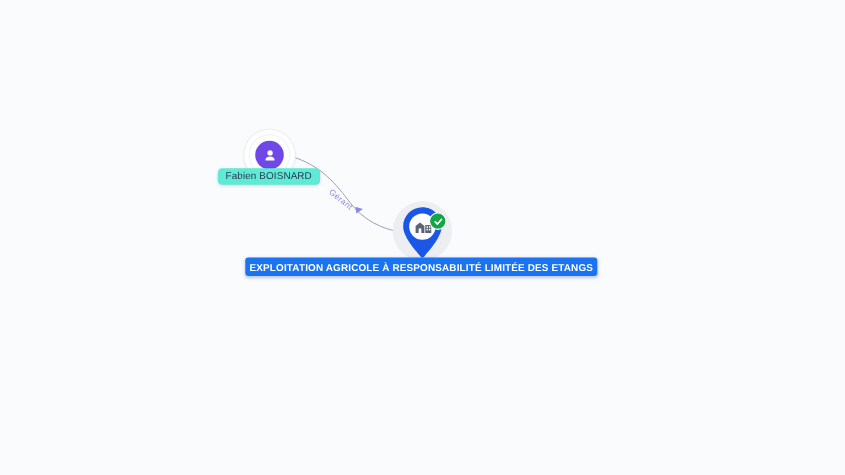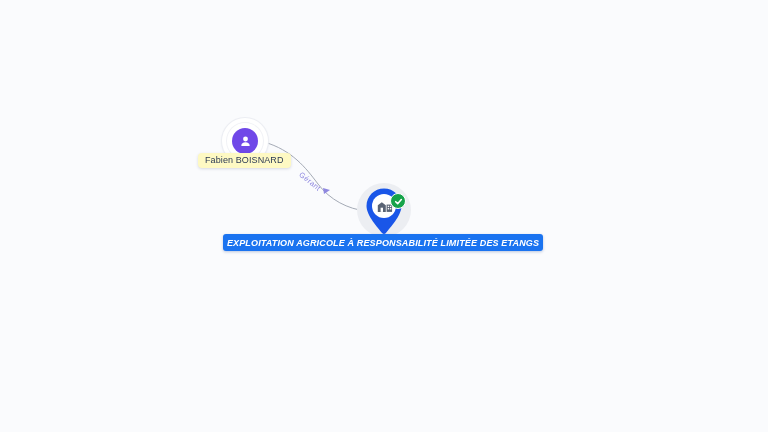--- a/index.html
+++ b/index.html
@@ -78,21 +78,21 @@
     align-items: center;
     justify-content: center;
   }
   .person-avatar svg { display: block; }
 
   .person-label {
     position: absolute;
     left: 198px;
     top: 153px;
     padding: 2px 7px 3px 7px;
-    background: #fef9c3;
+    background: #5eead4;
     border-radius: 4px;
     color: #2b3a55;
     font-size: 9px;
     letter-spacing: .1px;
     white-space: nowrap;
     box-shadow: 0 1px 3px rgba(30,40,80,.16);
   }
 
   
   .company-node {
@@ -143,21 +143,20 @@
     border-radius: 3px;
     color: #ffffff;
     font-size: 9px;
     font-weight: bold;
     letter-spacing: .15px;
     display: flex;
     align-items: center;
     justify-content: center;
     white-space: nowrap;
     box-shadow: 0 1px 3px rgba(20,60,140,.28);
-    font-style: italic;
   }
 </style>
 </head>
 <body>
 
 <div id="graph-canvas">
 
   <svg class="edge-layer" viewBox="0 0 768 432" width="768" height="432">
     <path d="M 264 142 C 292 150, 306 168, 318 184 C 330 200, 348 209, 366 211" fill="none" stroke="#9aa0ad" stroke-width="0.9"></path>
     <polygon points="323,188 330,190 324,194" fill="#8f88e0"></polygon>

